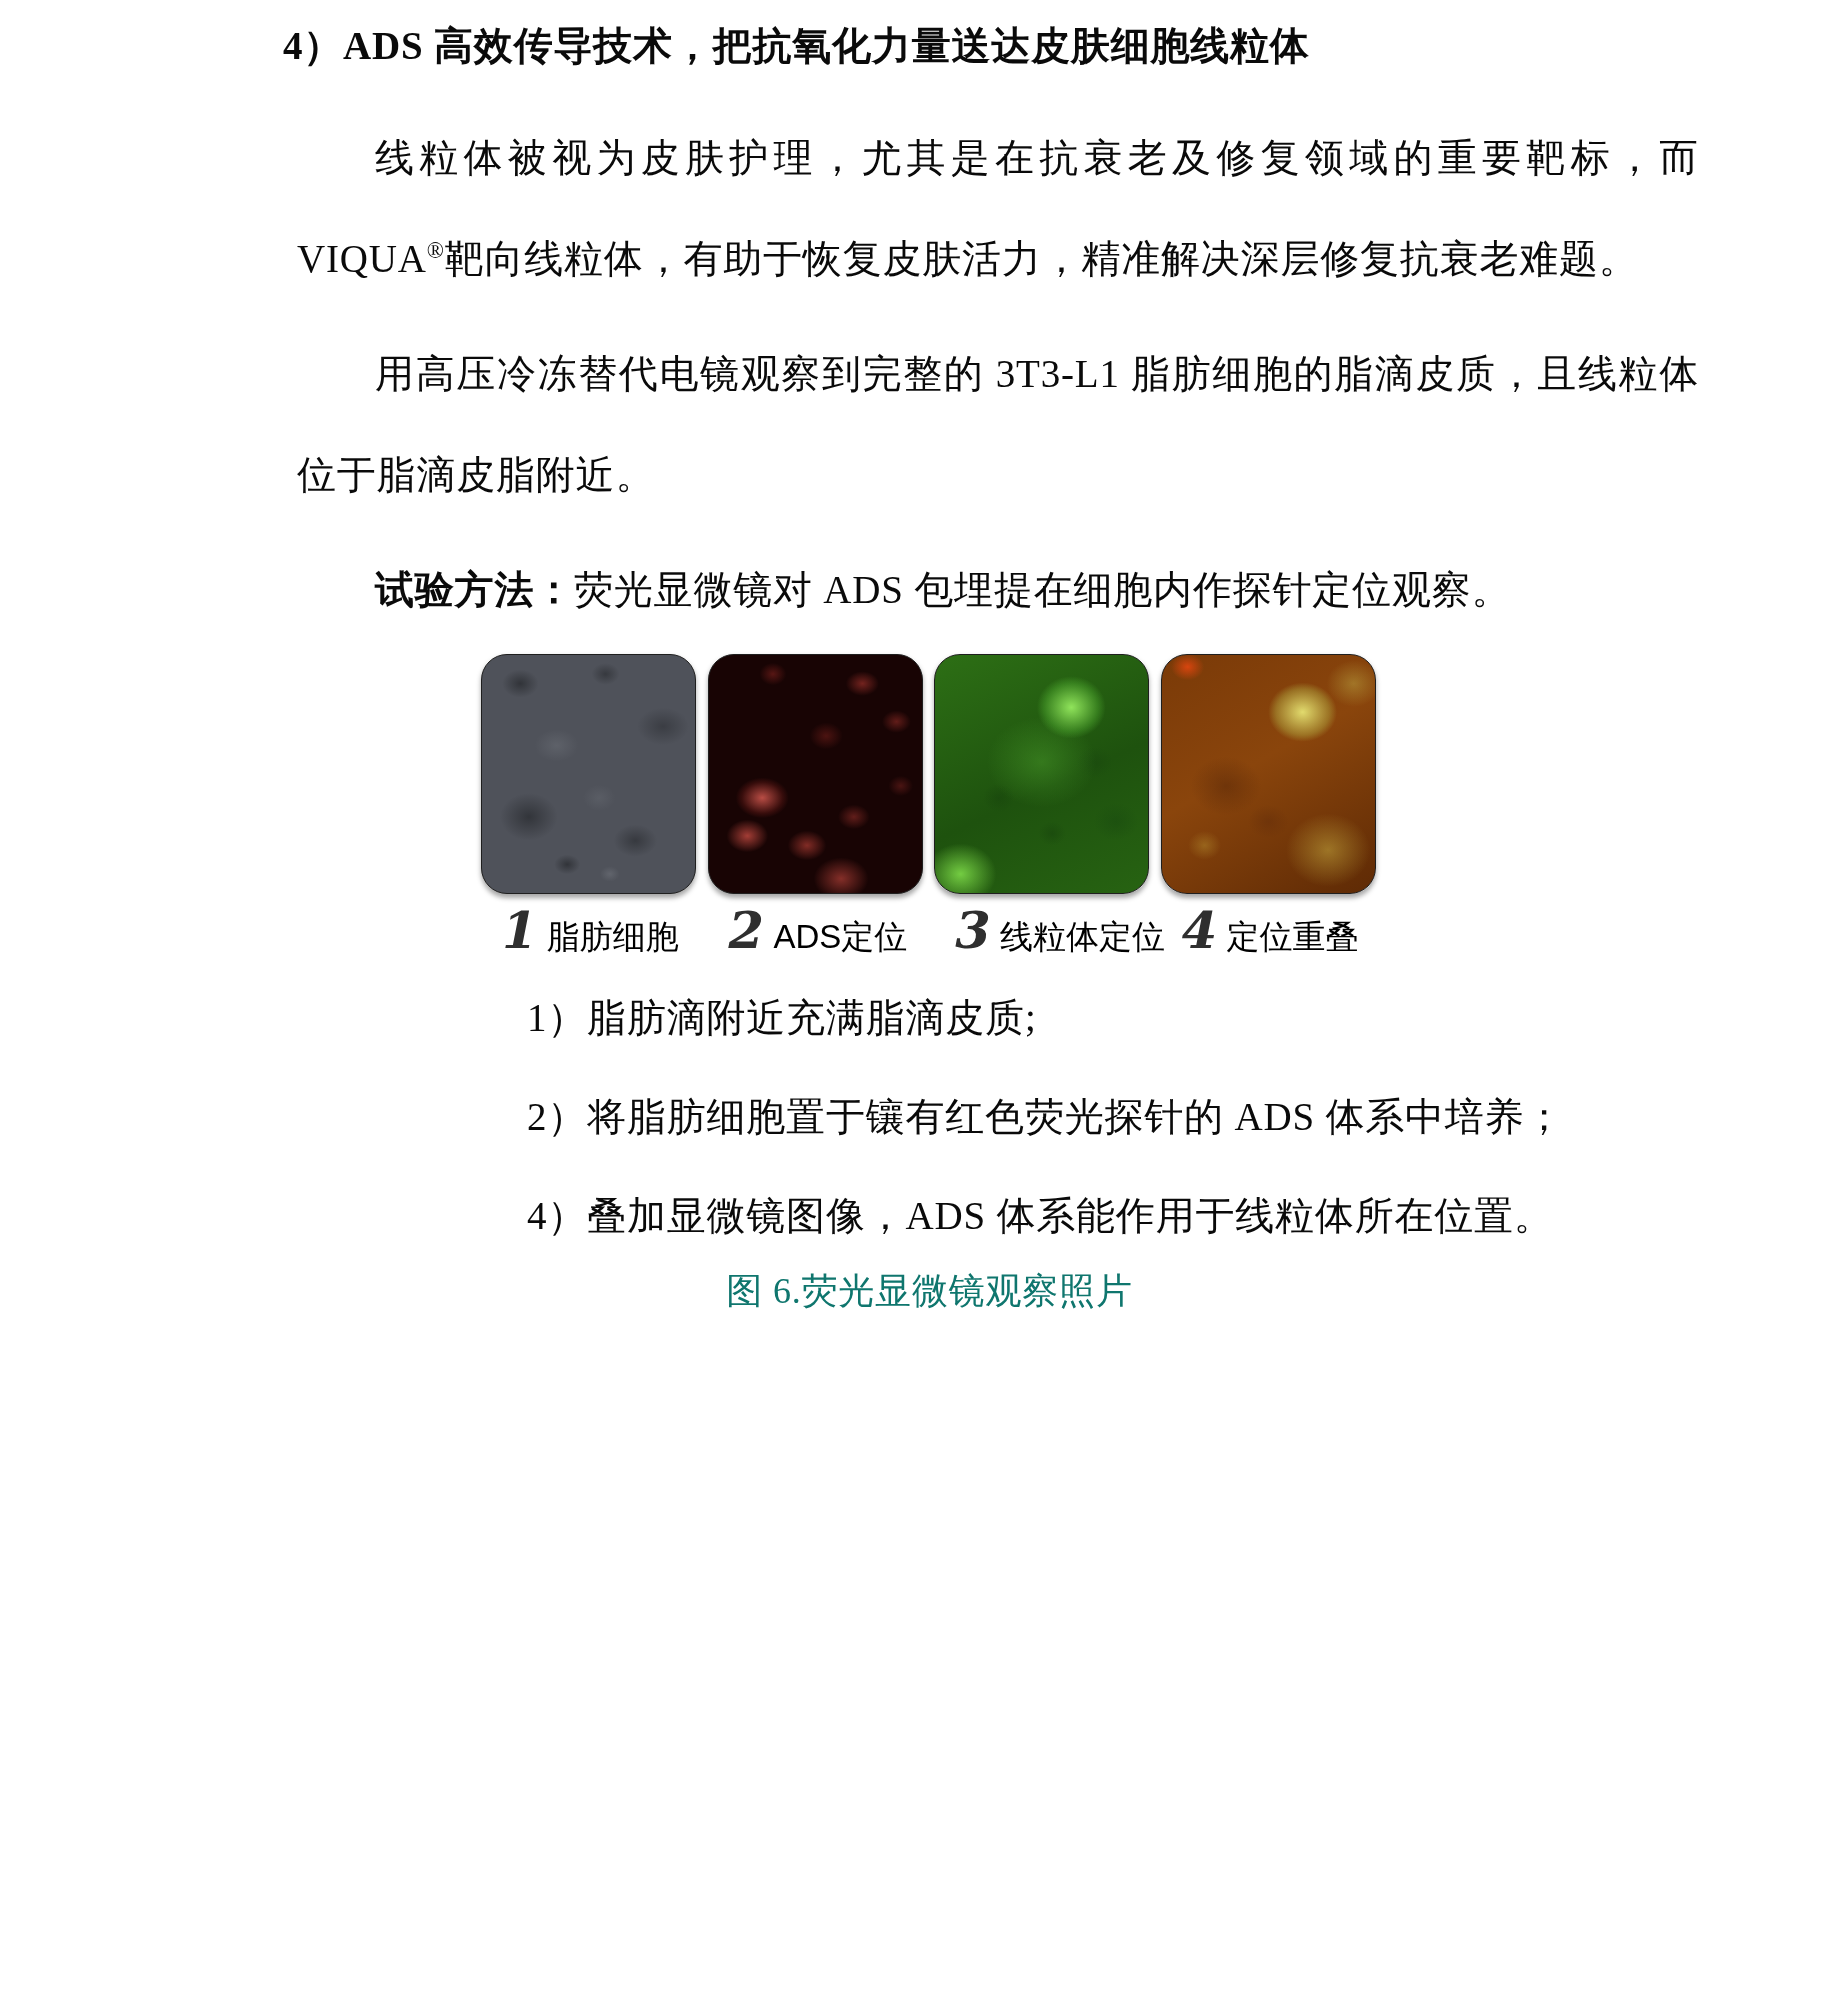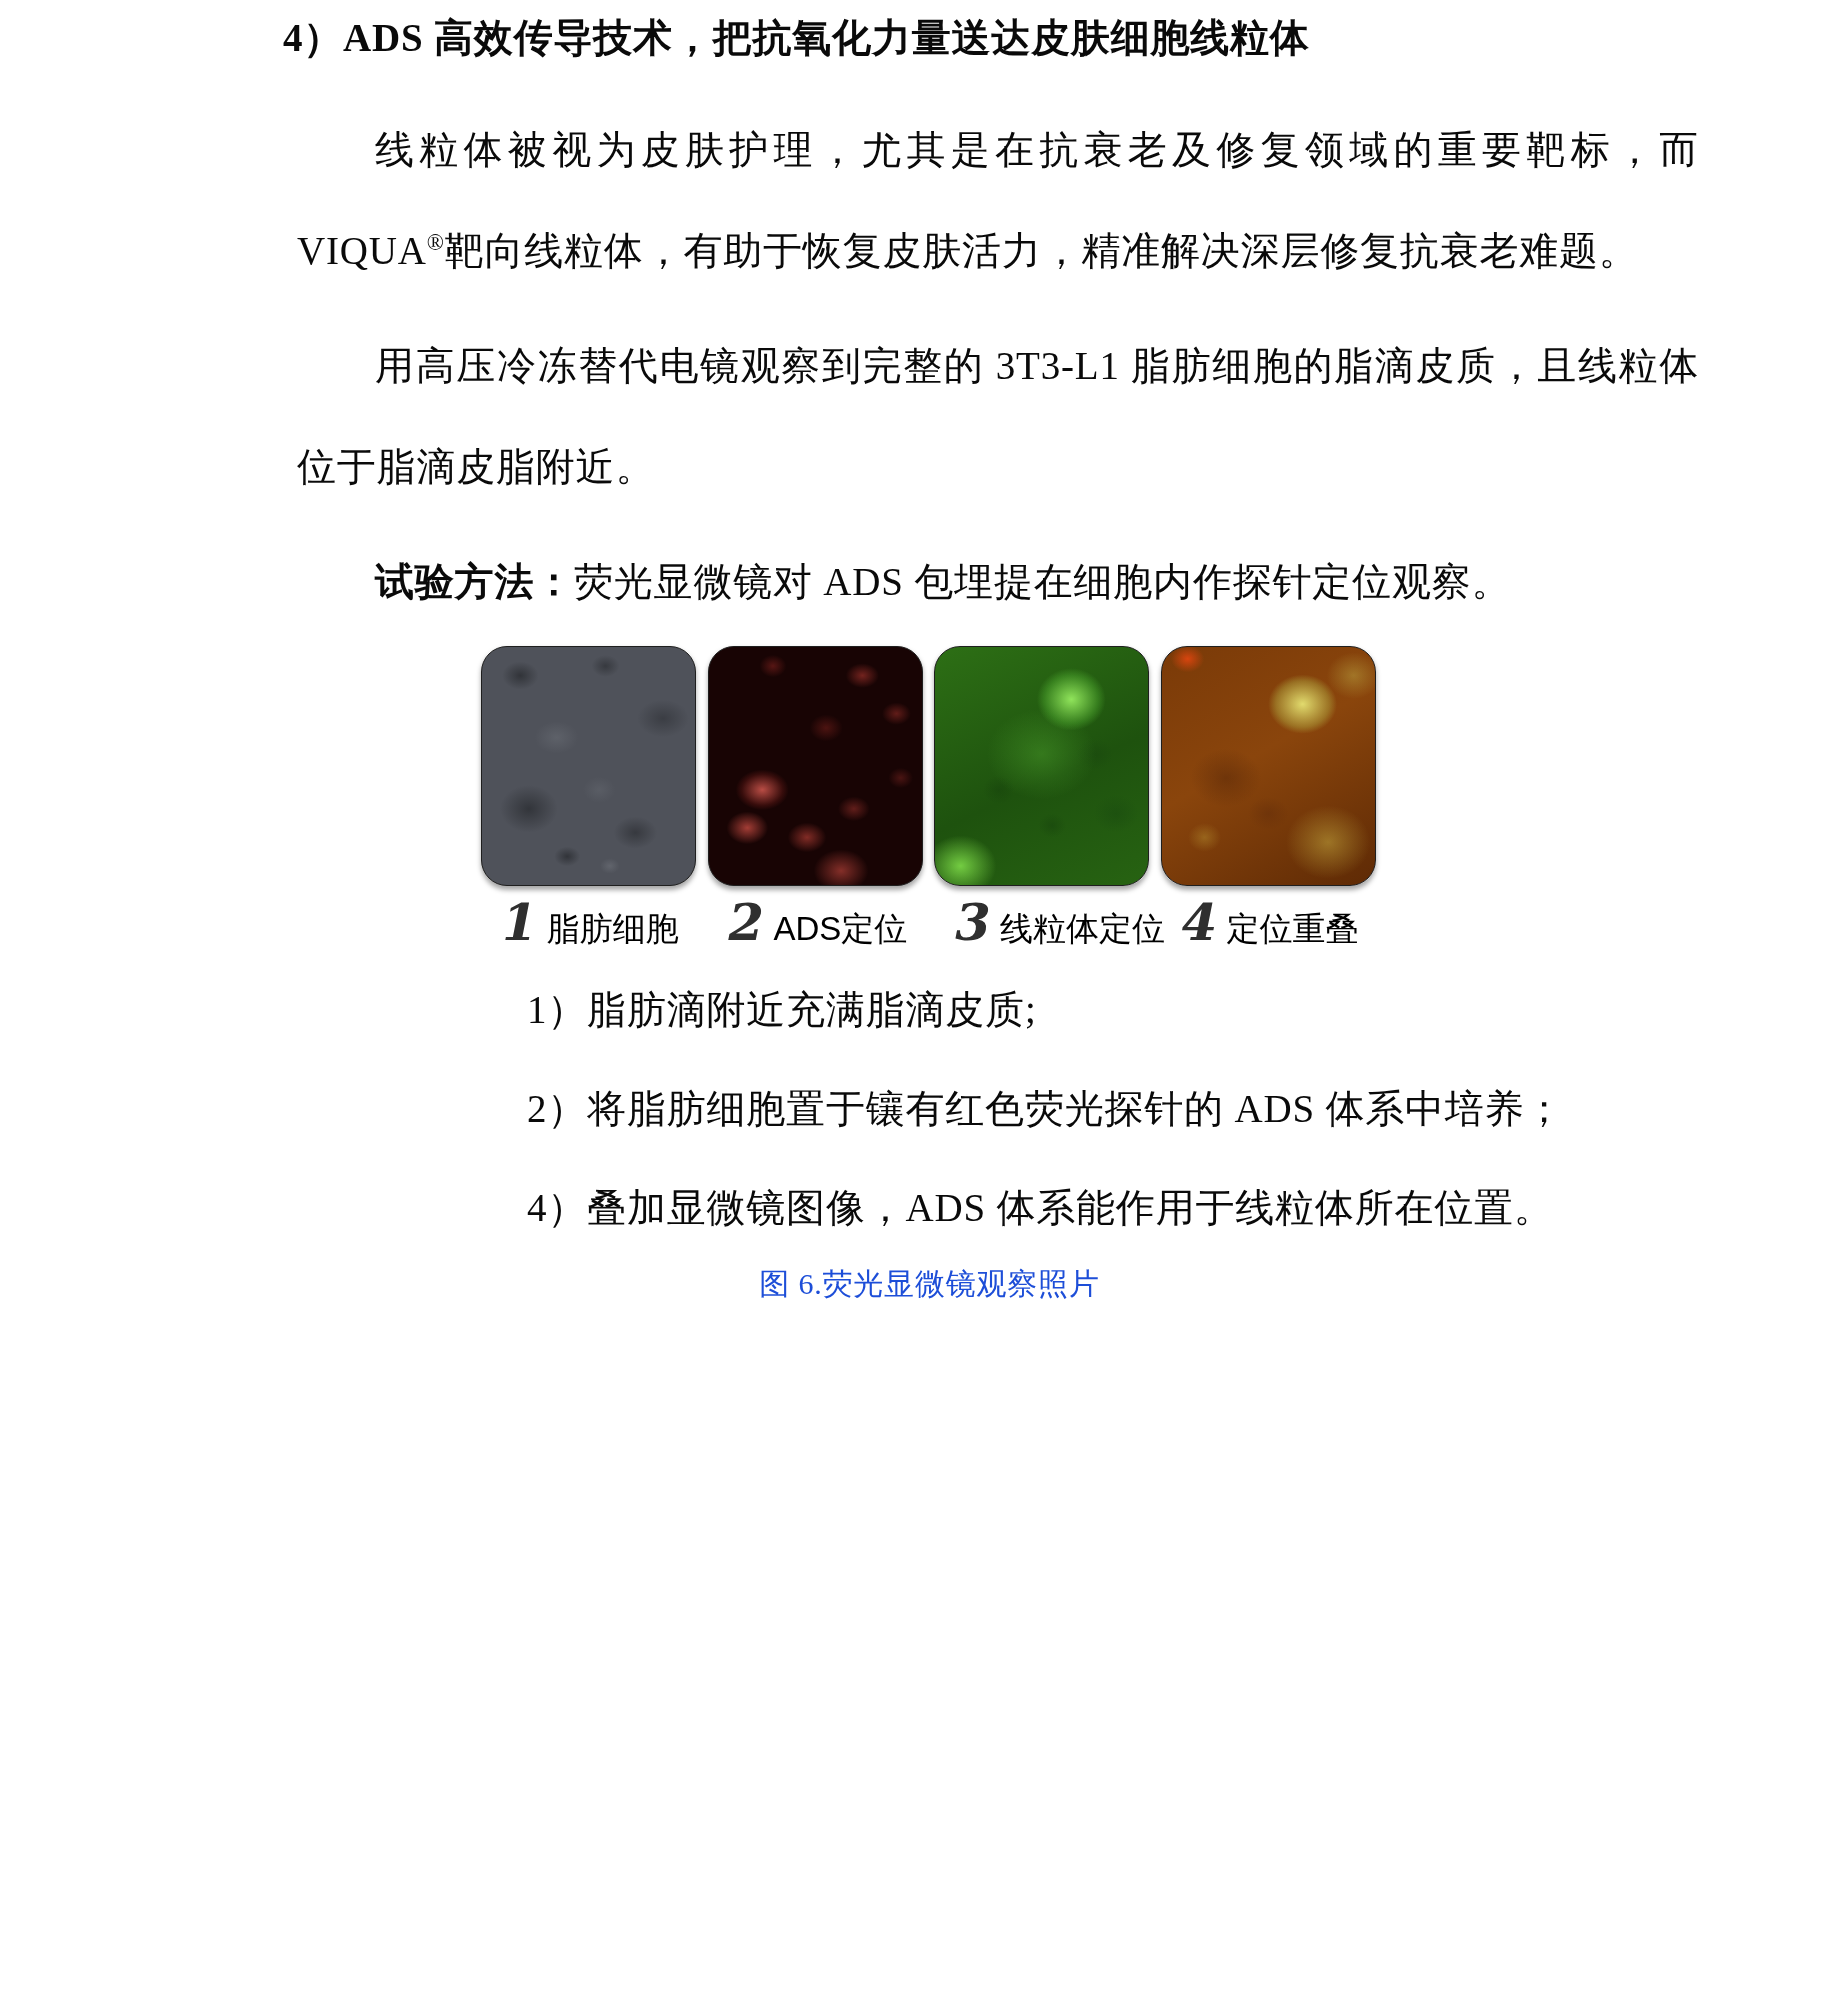--- a/index.html
+++ b/index.html
@@ -15,21 +15,21 @@
     width: 1848px;
     height: 2015px;
     padding: 7.8px 135px 0 283px;
     font-family: "Liberation Serif", "DejaVu Serif", serif;
     color: #0a0a0a;
   }
   .h {
     font-size: 39px;
     font-weight: bold;
     line-height: 60px;
-    margin: 0 0 31px 0;
+    margin: 8px 0 31px 0;
     letter-spacing: 0.8px;
   }
   .h5 { margin-top: 78px; margin-bottom: 0; }
   .body {
     font-size: 39px;
     line-height: 101px;
     text-align: justify;
     margin: 14px;
     letter-spacing: 0.8px;
   }
@@ -134,23 +134,23 @@
     font-size: 39px;
     line-height: 99px;
     margin: 0 0 0 244px;
     letter-spacing: 0.8px;
   }
 
   .caption {
     margin: 3.1px 0 0 198px;
     width: 897px;
     text-align: center;
-    font-size: 30px;
+    font-size: 36px;
     line-height: 47px;
-    color: #1d4ed8;
+    color: #0f766e;
     letter-spacing: 0.8px;
   }
 </style>
 </head>
 <body>
 
 <div class="page">
 
   <h2 class="h">4）ADS 高效传导技术，把抗氧化力量送达皮肤细胞线粒体</h2>
 

